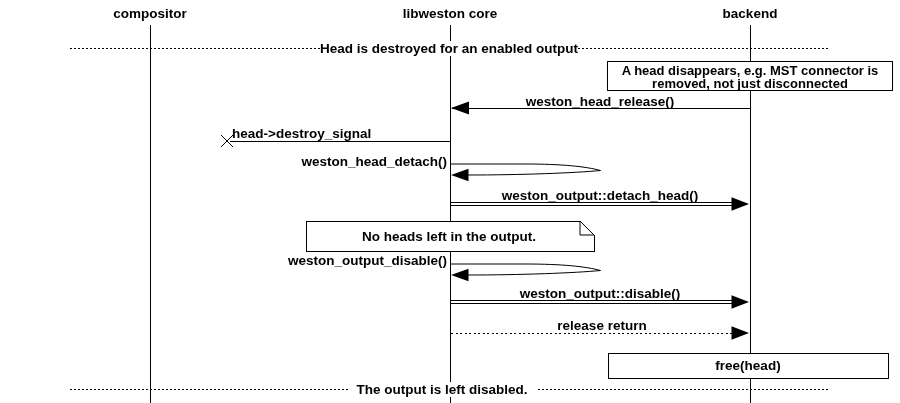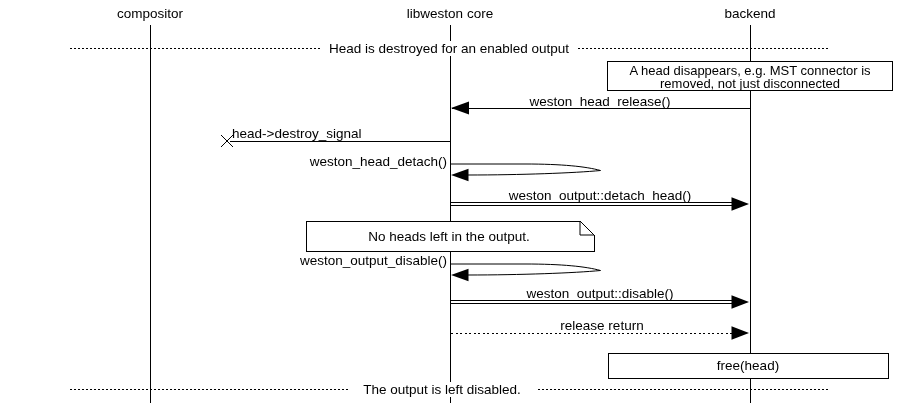--- a/index.html
+++ b/index.html
@@ -1,16 +1,16 @@
 <!DOCTYPE html>
 <html><head>
 <meta charset="utf-8">
 <style>
   html, body { margin: 0; padding: 0; background: #ffffff; }
-  .stage { width: 900px; height: 403px; position: relative; background: #fff; overflow: hidden; }
+  .stage { width: 900px; height: 403px; position: relative; background: #fff; overflow: hidden; font-weight: bold; }
   svg { display: block; }
   .lbl {
     font-family: "Liberation Sans", sans-serif;
     font-size: 13.5px;
     fill: #000;
   }
   .lbl-sm { font-family: "Liberation Sans", sans-serif; font-size: 13px; fill: #000; }
   .ln { stroke: #000; stroke-width: 1; fill: none; shape-rendering: crispEdges; }
   .curve { stroke: #000; stroke-width: 1; fill: none; }
   .dot { stroke-dasharray: 1.5,2.5; }

